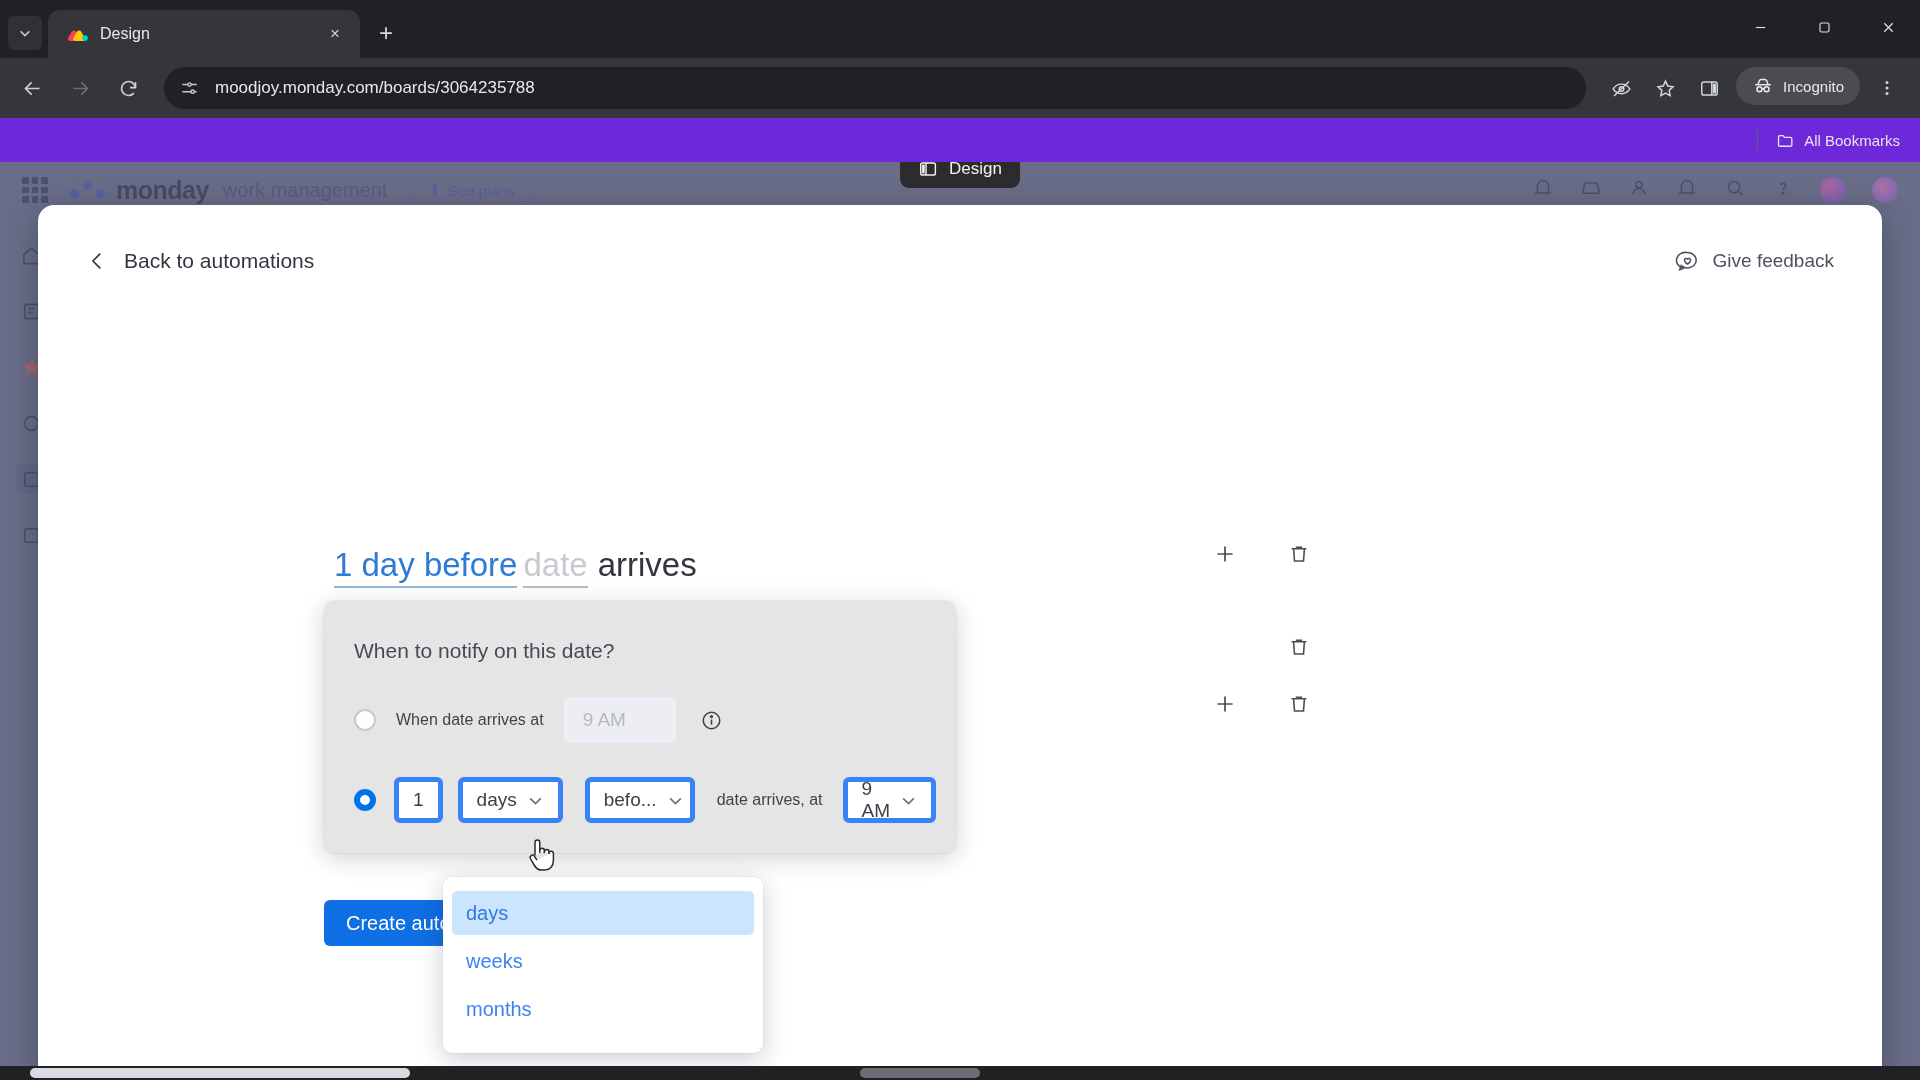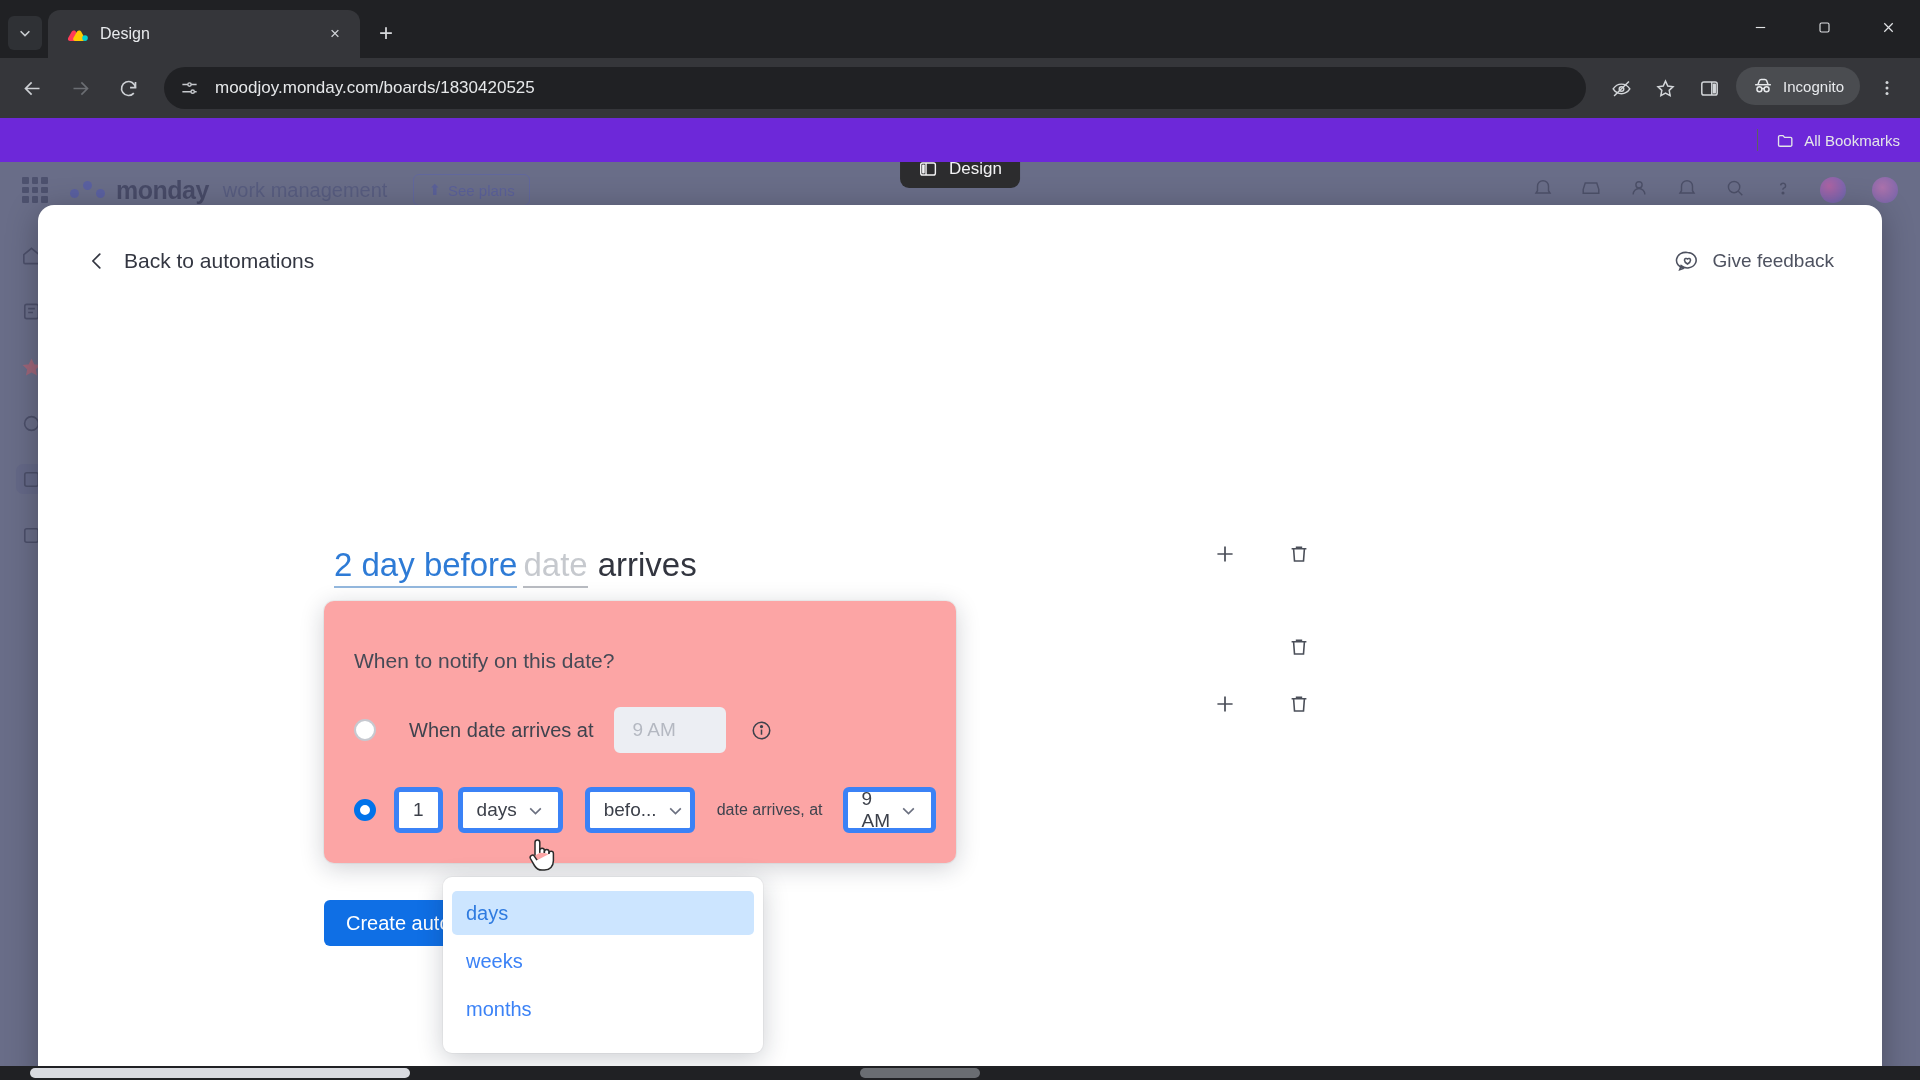--- a/index.html
+++ b/index.html
@@ -186,36 +186,36 @@
   }
   .ico-btn {
     width: 30px; height: 30px; display: flex; align-items: center; justify-content: center;
     color: #4b4f59;
   }
   .ico-slot { width: 30px; height: 30px; }
 
   
   .popover {
     position: absolute; left: 286px; top: 284px; width: 632px;
-    background: #fca5a5; border-radius: 10px;
+    background: #e5e5e5; border-radius: 10px;
     box-shadow: 0 5px 24px rgba(20,25,45,.20), 0 0 0 1px rgba(0,0,0,.04);
-    padding: 42px 26px 30px 26px; z-index: 35;
+    padding: 32px 26px 30px 26px; z-index: 35;
   }
   .pop-title { font-size: 21px; color: #464a56; margin: 6px 0 0 4px; }
 
   .opt-row { display: flex; align-items: center; margin-top: 34px; }
   .radio {
     width: 22px; height: 22px; border-radius: 50%;
     border: 2px solid #c6c9d0; background: #fff; flex: 0 0 auto; margin-left: 4px;
   }
   .radio.checked {
     border: 6px solid #0073ea; background: #fff;
     box-shadow: inset 0 0 0 2px #fff;
   }
-  .opt-label { font-size: 20px; color: #3f434e; margin-left: 33px; white-space: nowrap; }
+  .opt-label { font-size: 16px; color: #3f434e; margin-left: 20px; white-space: nowrap; }
 
   .field {
     height: 46px; border: 5px solid #3b82f6; border-radius: 6px; background: #fff;
     display: flex; align-items: center; padding: 0 14px; font-size: 19px; color: #3c404a;
   }
   .field.disabled {
     background: #eceef3; border-color: #eceef3; color: #b4b8c1;
   }
   .field.num { width: 62px; margin-left: 18px; }
   .field.sel {
@@ -332,21 +332,21 @@
     </div>
 
     <div class="omnibox">
       <span class="omnibox-icon">
         <svg width="19" height="19" viewBox="0 0 24 24" fill="none" stroke="currentColor" stroke-width="1.8">
           <path d="M3 7h7M14 7h7M3 16h11M18 16h3"></path>
           <circle cx="12" cy="7" r="2.1"></circle>
             <circle cx="16" cy="16" r="2.1"></circle>
         </svg>
       </span>
-      <span class="omnibox-url">moodjoy.monday.com/boards/1830420525</span>
+      <span class="omnibox-url">moodjoy.monday.com/boards/3064235788</span>
     </div>
 
     <div class="tb-right">
       <div class="tb-icon">
         <svg width="21" height="21" viewBox="0 0 24 24" fill="none" stroke="currentColor" stroke-width="1.7">
           <path d="M2.5 12.5S6 7 12 7s9.5 5.5 9.5 5.5-3.5 5.5-9.5 5.5-9.5-5.5-9.5-5.5z"></path>
           <circle cx="12" cy="12.5" r="2.6"></circle>
             <path d="M3.5 20.5L20.5 4"></path>
         </svg>
       </div>
@@ -519,21 +519,21 @@
             <path d="M12 3.4a8.4 7.4 0 1 1-6.1 12.6l-1.4 3.8 3.9-1.3A8.4 7.4 0 0 1 12 3.4z"></path>
             <path d="M12 14.4s-2.9-1.8-2.9-3.7a1.7 1.7 0 0 1 2.9-1.1 1.7 1.7 0 0 1 2.9 1.1c0 1.9-2.9 3.7-2.9 3.7z"></path>
           </svg>
           <span>Give feedback</span>
         </div>
       </div>
 
       <div class="modal-body">
 
         <div class="sentence">
-          <span class="tok-blue">2 day before</span><span class="tok-grey">date</span><span class="tok-plain">arrives</span>
+          <span class="tok-blue">1 day before</span><span class="tok-grey">date</span><span class="tok-plain">arrives</span>
         </div>
 
         <div class="row-icons" style="left:1172px; top:222px;">
           <div class="ico-btn">
             <svg width="26" height="26" viewBox="0 0 24 24" fill="none" stroke="currentColor" stroke-width="1.6">
                 <path d="M12 5v14M5 12h14"></path>
               </svg>
           </div>
           <div class="ico-btn">
             <svg width="24" height="24" viewBox="0 0 24 24" fill="none" stroke="currentColor" stroke-width="1.6">

